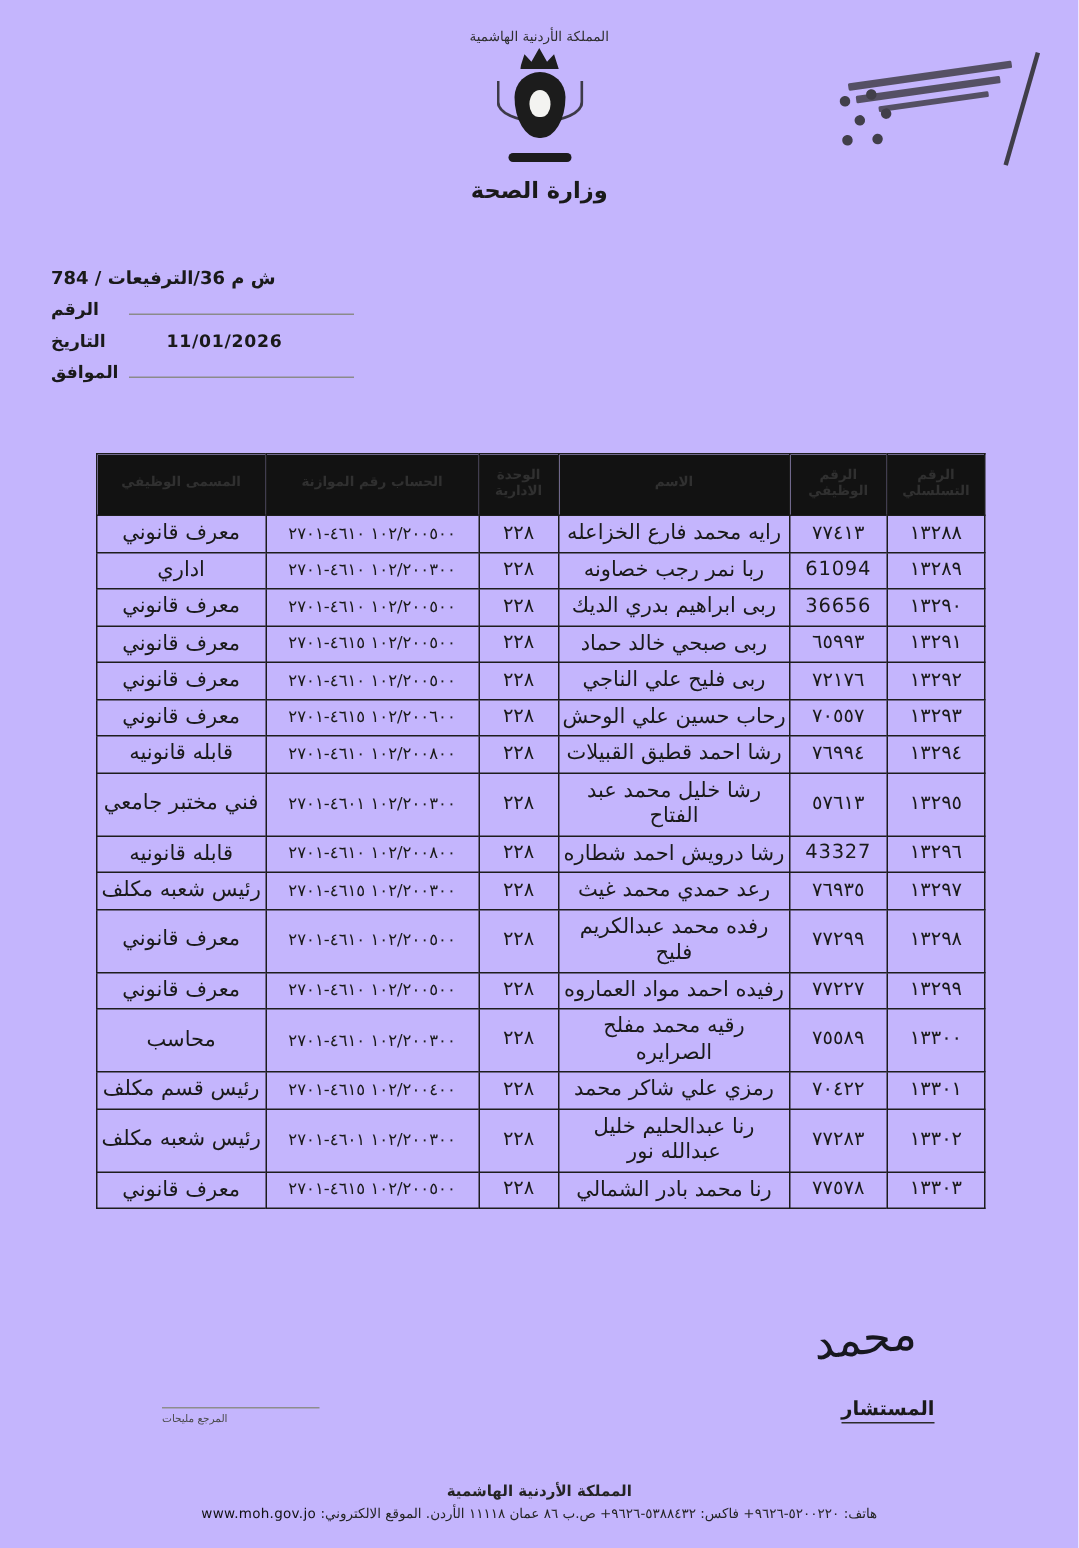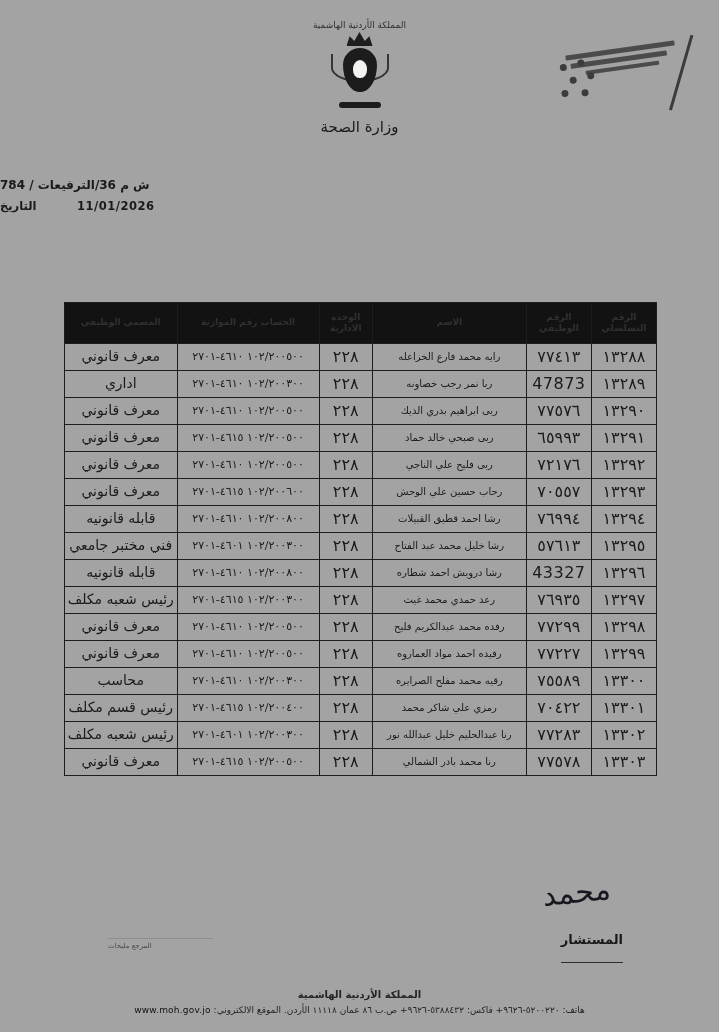--- a/index.html
+++ b/index.html
@@ -12,21 +12,21 @@
     height: 1032px;
     position: relative;
     font-family: "DejaVu Sans", sans-serif;
     color: #1a1a1a;
     overflow: hidden;
   }
 
   .page {
     position: absolute;
     inset: 0;
-    background: #a3a3a3;
+    background: #c4b5fd;
   }
 
   
   .header {
     position: relative;
     height: 175px;
   }
   .ministry-stamp {
     position: absolute;
     top: 48px;
@@ -132,31 +132,32 @@
     position: absolute;
     bottom: 0; left: 50%;
     transform: translateX(-50%);
     width: 42px; height: 6px;
     background: #1c1c1c;
     border-radius: 3px;
   }
   .ministry-title {
     margin-top: 10px;
     font-size: 15px;
-    font-weight: normal;
+    font-weight: bold;
     color: #1a1a1a;
     letter-spacing: 1px;
   }
 
   
   .ref-block {
     position: absolute;
     top: 178px;
     left: 0;
     width: 100%;
+    padding-left: 34px;
     box-sizing: border-box;
     text-align: left;
     font-size: 11.5px;
     direction: rtl;
   }
   .ref-line {
     margin-bottom: 7px;
     display: flex;
     justify-content: flex-end;
     align-items: baseline;
@@ -219,24 +220,24 @@
     font-weight: bold;
     display: block;
   }
   col.c-serial { width: 11%; }
   col.c-empno  { width: 11%; }
   col.c-name   { width: 26%; }
   col.c-unit   { width: 9%; }
   col.c-acct   { width: 24%; }
   col.c-job    { width: 19%; }
 
-  td.name { font-size: 10px; }
+  td.name { font-size: 14px; }
   td.acct { font-size: 11px; letter-spacing: .3px; white-space: nowrap; }
   td.job  { font-size: 14px; }
-  td.num  { font-size: 16px; letter-spacing: .5px; }
+  td.num  { font-size: 13px; letter-spacing: .5px; }
 
   
   .signature-area {
     position: absolute;
     left: 0; right: 0;
     top: 876px;
     height: 90px;
   }
   .signature-mark {
     position: absolute;
@@ -250,21 +251,21 @@
     transform: rotate(-6deg);
     letter-spacing: -6px;
   }
   .minister-label {
     position: absolute;
     right: 96px;
     top: 56px;
     font-size: 13px;
     font-weight: bold;
     border-bottom: 1px solid #2b2b2b;
-    padding-bottom: 15px;
+    padding-bottom: 1px;
   }
   .small-note {
     position: absolute;
     left: 108px;
     top: 66px;
     font-size: 7px;
     color: #4a4a4a;
   }
   .note-rule {
     position: absolute;
@@ -320,22 +321,30 @@
       </div>
       <div class="ministry-title">وزارة الصحة</div>
     </div>
   </div>
 
   <div class="ref-block">
     <div class="ref-line">
       <span class="ref-code">ش م 36/الترفيعات / 784</span>
     </div>
     <div class="ref-line">
+      <span class="ref-rule"></span>
+      <span class="ref-label">الرقم</span>
+    </div>
+    <div class="ref-line">
       <span class="ref-value">11/01/2026</span>
       <span class="ref-label">التاريخ</span>
+    </div>
+    <div class="ref-line">
+      <span class="ref-rule"></span>
+      <span class="ref-label">الموافق</span>
     </div>
   </div>
 
   <div class="table-wrap">
     <table class="promo">
       <colgroup>
         <col class="c-serial">
           <col class="c-empno">
           <col class="c-name">
         <col class="c-unit">
@@ -368,29 +377,29 @@
         <tr>
           <td class="num">١٣٢٨٨</td>
           <td class="num">٧٧٤١٣</td>
           <td class="name">رايه محمد فارع الخزاعله</td>
           <td class="num">٢٢٨</td>
           <td class="acct">١٠٢/٢٠٠٥٠٠  ٤٦١٠-٢٧٠١</td>
           <td class="job">معرف قانوني</td>
         </tr>
         <tr>
           <td class="num">١٣٢٨٩</td>
-          <td class="num">47873</td>
+          <td class="num">61094</td>
           <td class="name">ربا نمر رجب خصاونه</td>
           <td class="num">٢٢٨</td>
           <td class="acct">١٠٢/٢٠٠٣٠٠  ٤٦١٠-٢٧٠١</td>
           <td class="job">اداري</td>
         </tr>
         <tr>
           <td class="num">١٣٢٩٠</td>
-          <td class="num">٧٧٥٧٦</td>
+          <td class="num">36656</td>
           <td class="name">ربى ابراهيم بدري الديك</td>
           <td class="num">٢٢٨</td>
           <td class="acct">١٠٢/٢٠٠٥٠٠  ٤٦١٠-٢٧٠١</td>
           <td class="job">معرف قانوني</td>
         </tr>
         <tr>
           <td class="num">١٣٢٩١</td>
           <td class="num">٦٥٩٩٣</td>
           <td class="name">ربى صبحي خالد حماد</td>
           <td class="num">٢٢٨</td>

